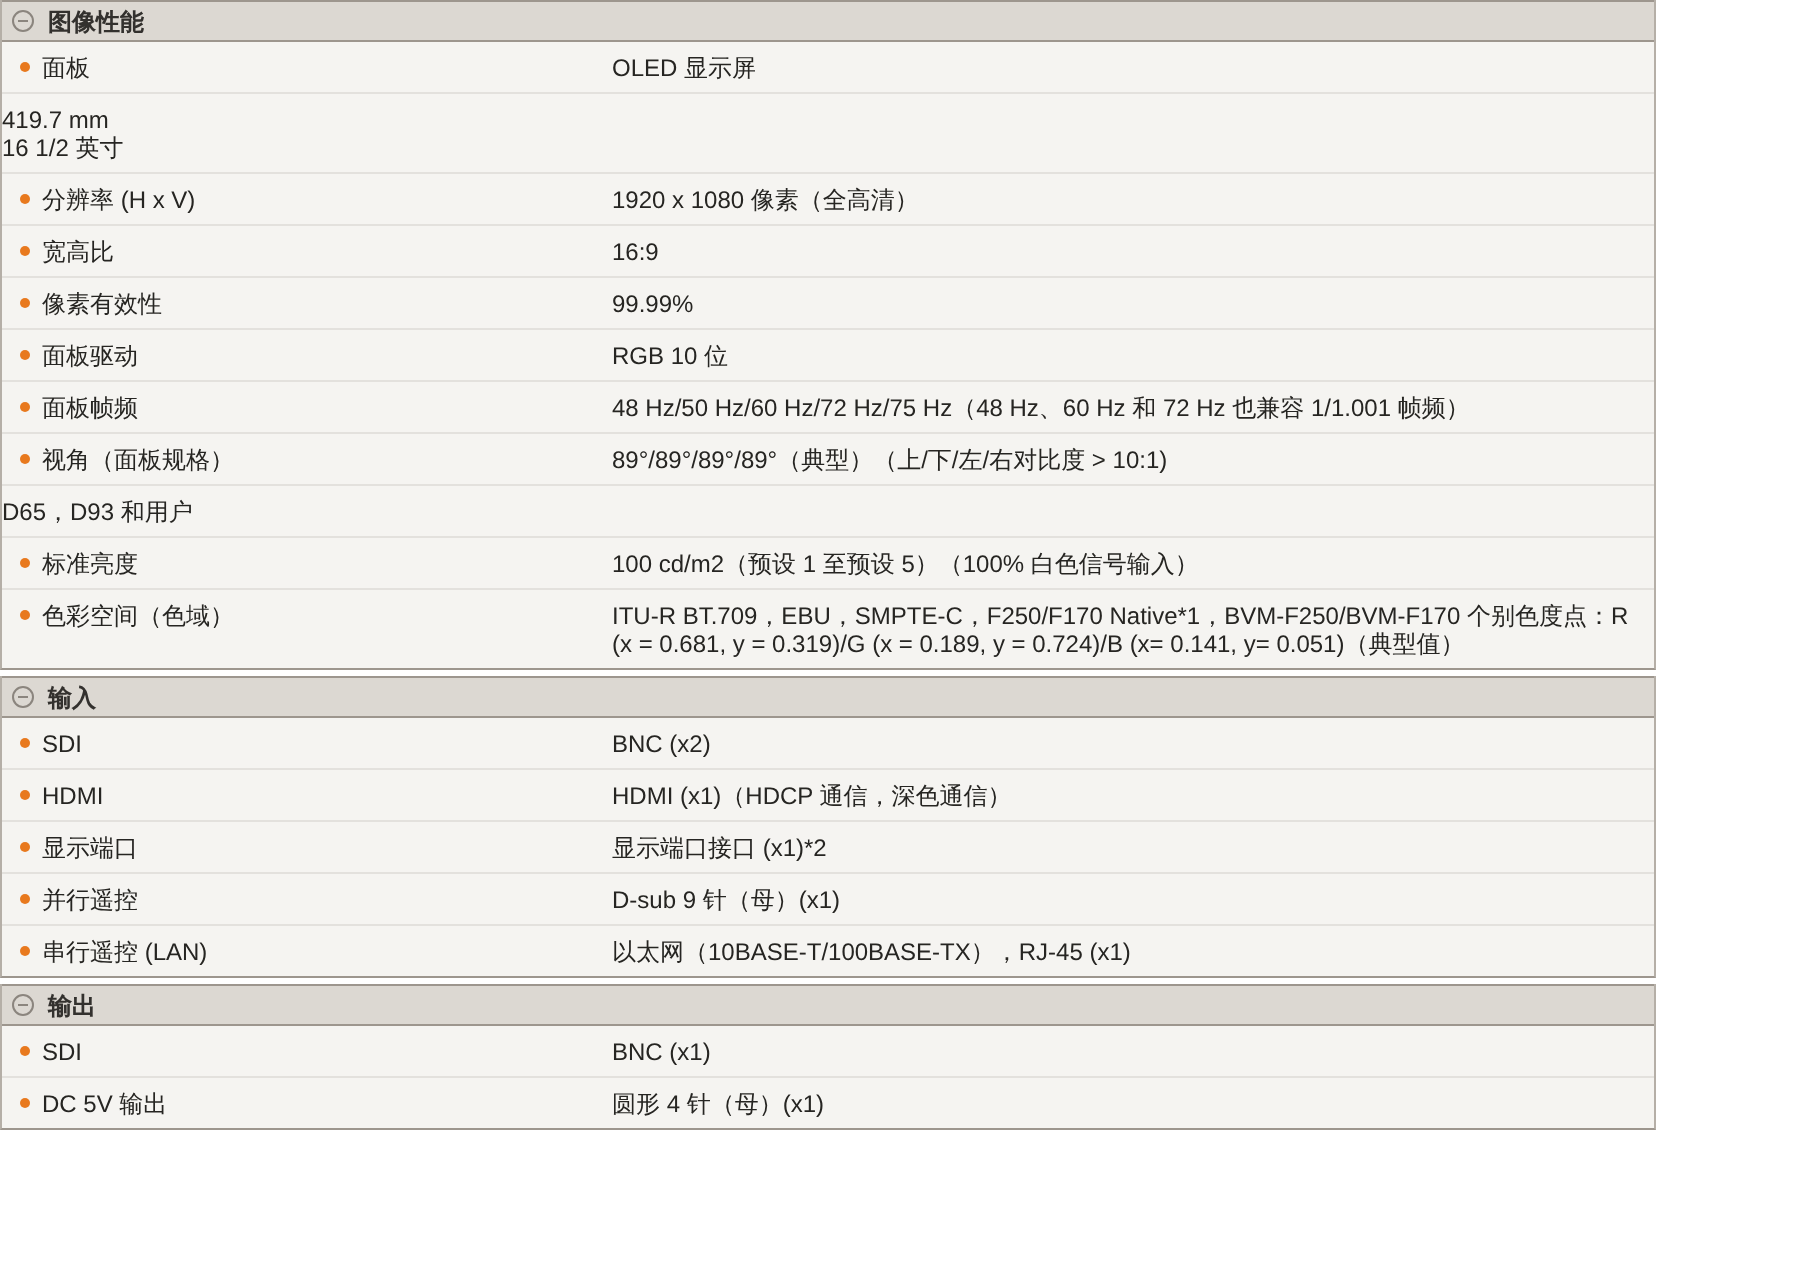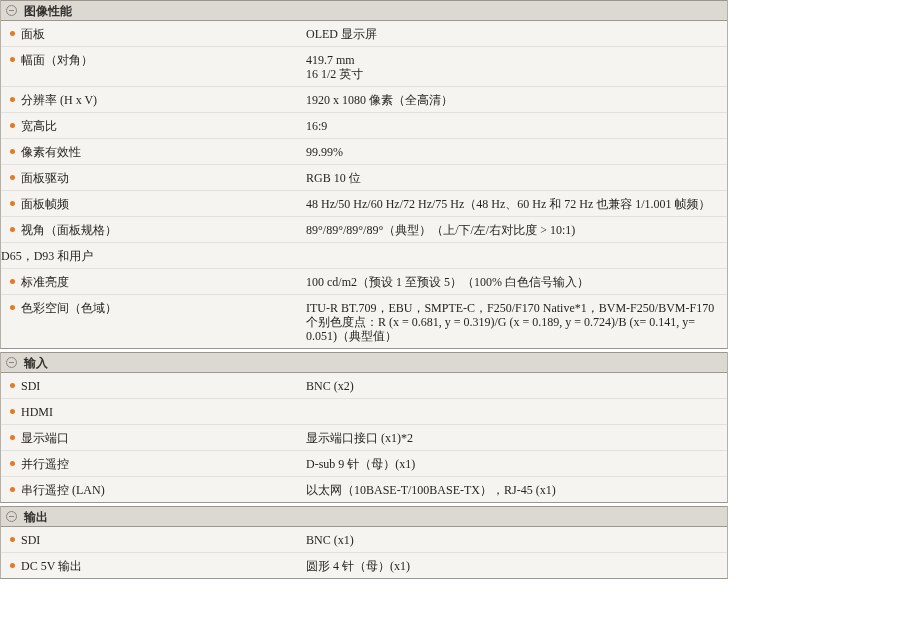--- a/index.html
+++ b/index.html
@@ -7,22 +7,21 @@
     padding: 0;
     background: #ffffff;
     font-family: "Liberation Sans", sans-serif;
   }
   body {
     width: 907px;
     height: 631px;
     overflow: hidden;
   }
   .spec-table {
-    width: 728px;
-    font-family: Liberation Serif, serif;
+    width: 828px;
   }
   .section {
     border-left: 1px solid var(--side-border, #b5afa7);
     border-right: 1px solid var(--side-border, #b5afa7);
     border-bottom: 1px solid var(--dark-border, #9d968e);
     margin-bottom: 3px;
     box-sizing: border-box;
   }
   .section-header {
     height: 19px;
@@ -105,21 +104,20 @@
       <div class="section-header">
         <span class="collapse-icon"></span>
         <span class="section-title">图像性能</span>
       </div>
       <div class="rows">
         <div class="row">
           <div class="cell-label"><span class="bullet-icon"></span><span>面板</span></div>
           <div class="cell-value">OLED 显示屏</div>
         </div>
         <div class="row">
-          <div class="cell-label"><span class="bullet-icon"></span><span>幅面（对角）</span></div>
           <div class="cell-value">419.7 mm
 16 1/2 英寸</div>
         </div>
         <div class="row">
           <div class="cell-label"><span class="bullet-icon"></span><span>分辨率 (H x V)</span></div>
           <div class="cell-value">1920 x 1080 像素（全高清）</div>
         </div>
         <div class="row">
           <div class="cell-label"><span class="bullet-icon"></span><span>宽高比</span></div>
           <div class="cell-value">16:9</div>
@@ -158,20 +156,21 @@
         <span class="collapse-icon"></span>
         <span class="section-title">输入</span>
       </div>
       <div class="rows">
         <div class="row">
           <div class="cell-label"><span class="bullet-icon"></span><span>SDI</span></div>
           <div class="cell-value">BNC (x2)</div>
         </div>
         <div class="row">
           <div class="cell-label"><span class="bullet-icon"></span><span>HDMI</span></div>
+          <div class="cell-value">HDMI (x1)（HDCP 通信，深色通信）</div>
         </div>
         <div class="row">
           <div class="cell-label"><span class="bullet-icon"></span><span>显示端口</span></div>
           <div class="cell-value">显示端口接口 (x1)*2</div>
         </div>
         <div class="row">
           <div class="cell-label"><span class="bullet-icon"></span><span>并行遥控</span></div>
           <div class="cell-value">D-sub 9 针（母）(x1)</div>
         </div>
         <div class="row">

